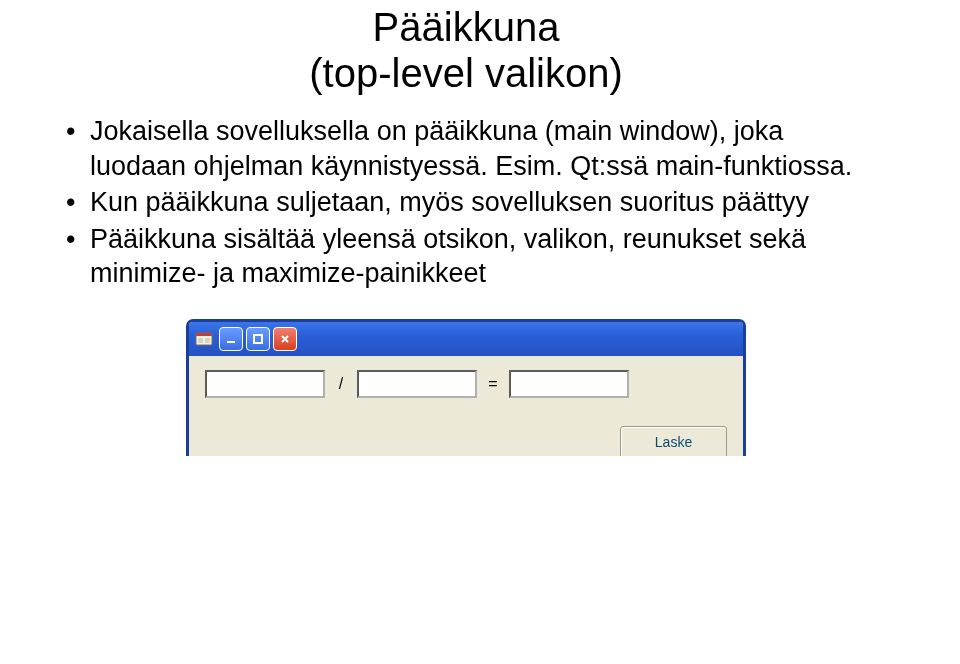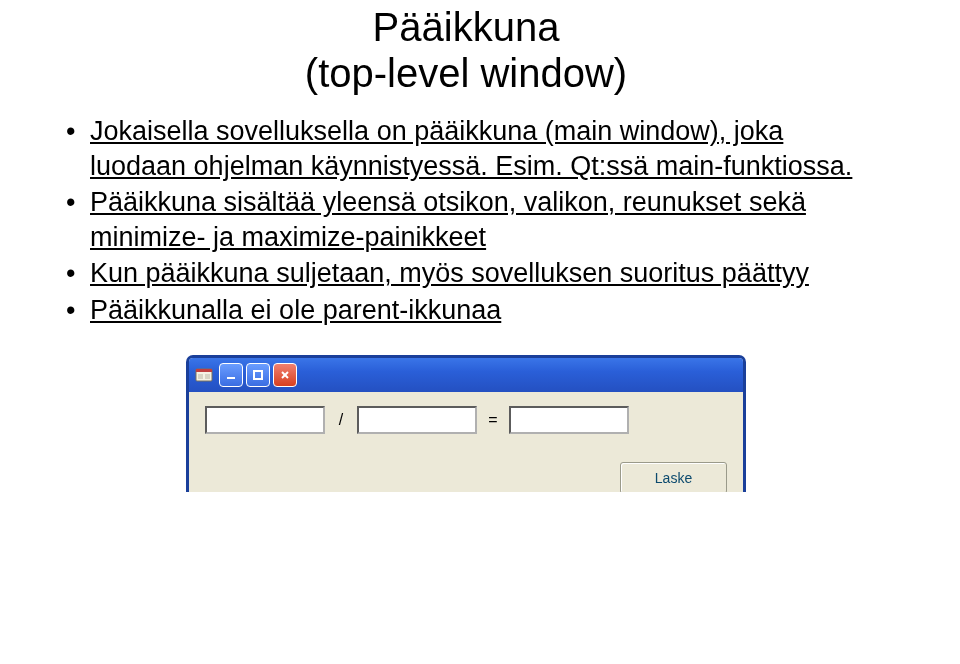--- a/index.html
+++ b/index.html
@@ -30,21 +30,20 @@
     list-style: none;
     padding: 0;
     margin: 0 0 28px 0;
   }
   ul.bullets > li {
     position: relative;
     padding: 0 0 0 30px;
     font-size: 27px;
     line-height: 1.28;
     margin: 0 0 2px 0;
-    text-decoration: underline;
   }
   ul.bullets > li::before {
     content: "•";
     position: absolute;
     left: 6px;
     top: 0;
     font-size: 27px;
     line-height: 1.28;
   }
 
@@ -160,28 +159,27 @@
     bottom: -20px;
   }
 </style>
 </head>
 <body>
 
 <div class="slide">
 
   <h1 class="title">
     <span>Pääikkuna</span><br>
-    <span>(top-level window)</span>
+    <span>(top-level valikon)</span>
   </h1>
 
   <ul class="bullets">
     <li>Jokaisella sovelluksella on pääikkuna (main window), joka luodaan ohjelman käynnistyessä. Esim. Qt:ssä main-funktiossa.</li>
+    <li>Kun pääikkuna suljetaan, myös sovelluksen suoritus päättyy</li>
     <li>Pääikkuna sisältää yleensä otsikon, valikon, reunukset sekä minimize- ja maximize-painikkeet</li>
-    <li>Kun pääikkuna suljetaan, myös sovelluksen suoritus päättyy</li>
-    <li>Pääikkunalla ei ole parent-ikkunaa</li>
   </ul>
 
   <div class="shot-wrap">
     <div class="shot-outer">
 
       <div class="titlebar">
         <span class="app-icon">
           <svg viewBox="0 0 18 18" width="18" height="18">
             <rect x="1" y="3" width="16" height="12" rx="1" fill="#f5f2e4" stroke="#7a705a" stroke-width="1"></rect>
             <rect x="1" y="3" width="16" height="3" fill="#c04040"></rect>

